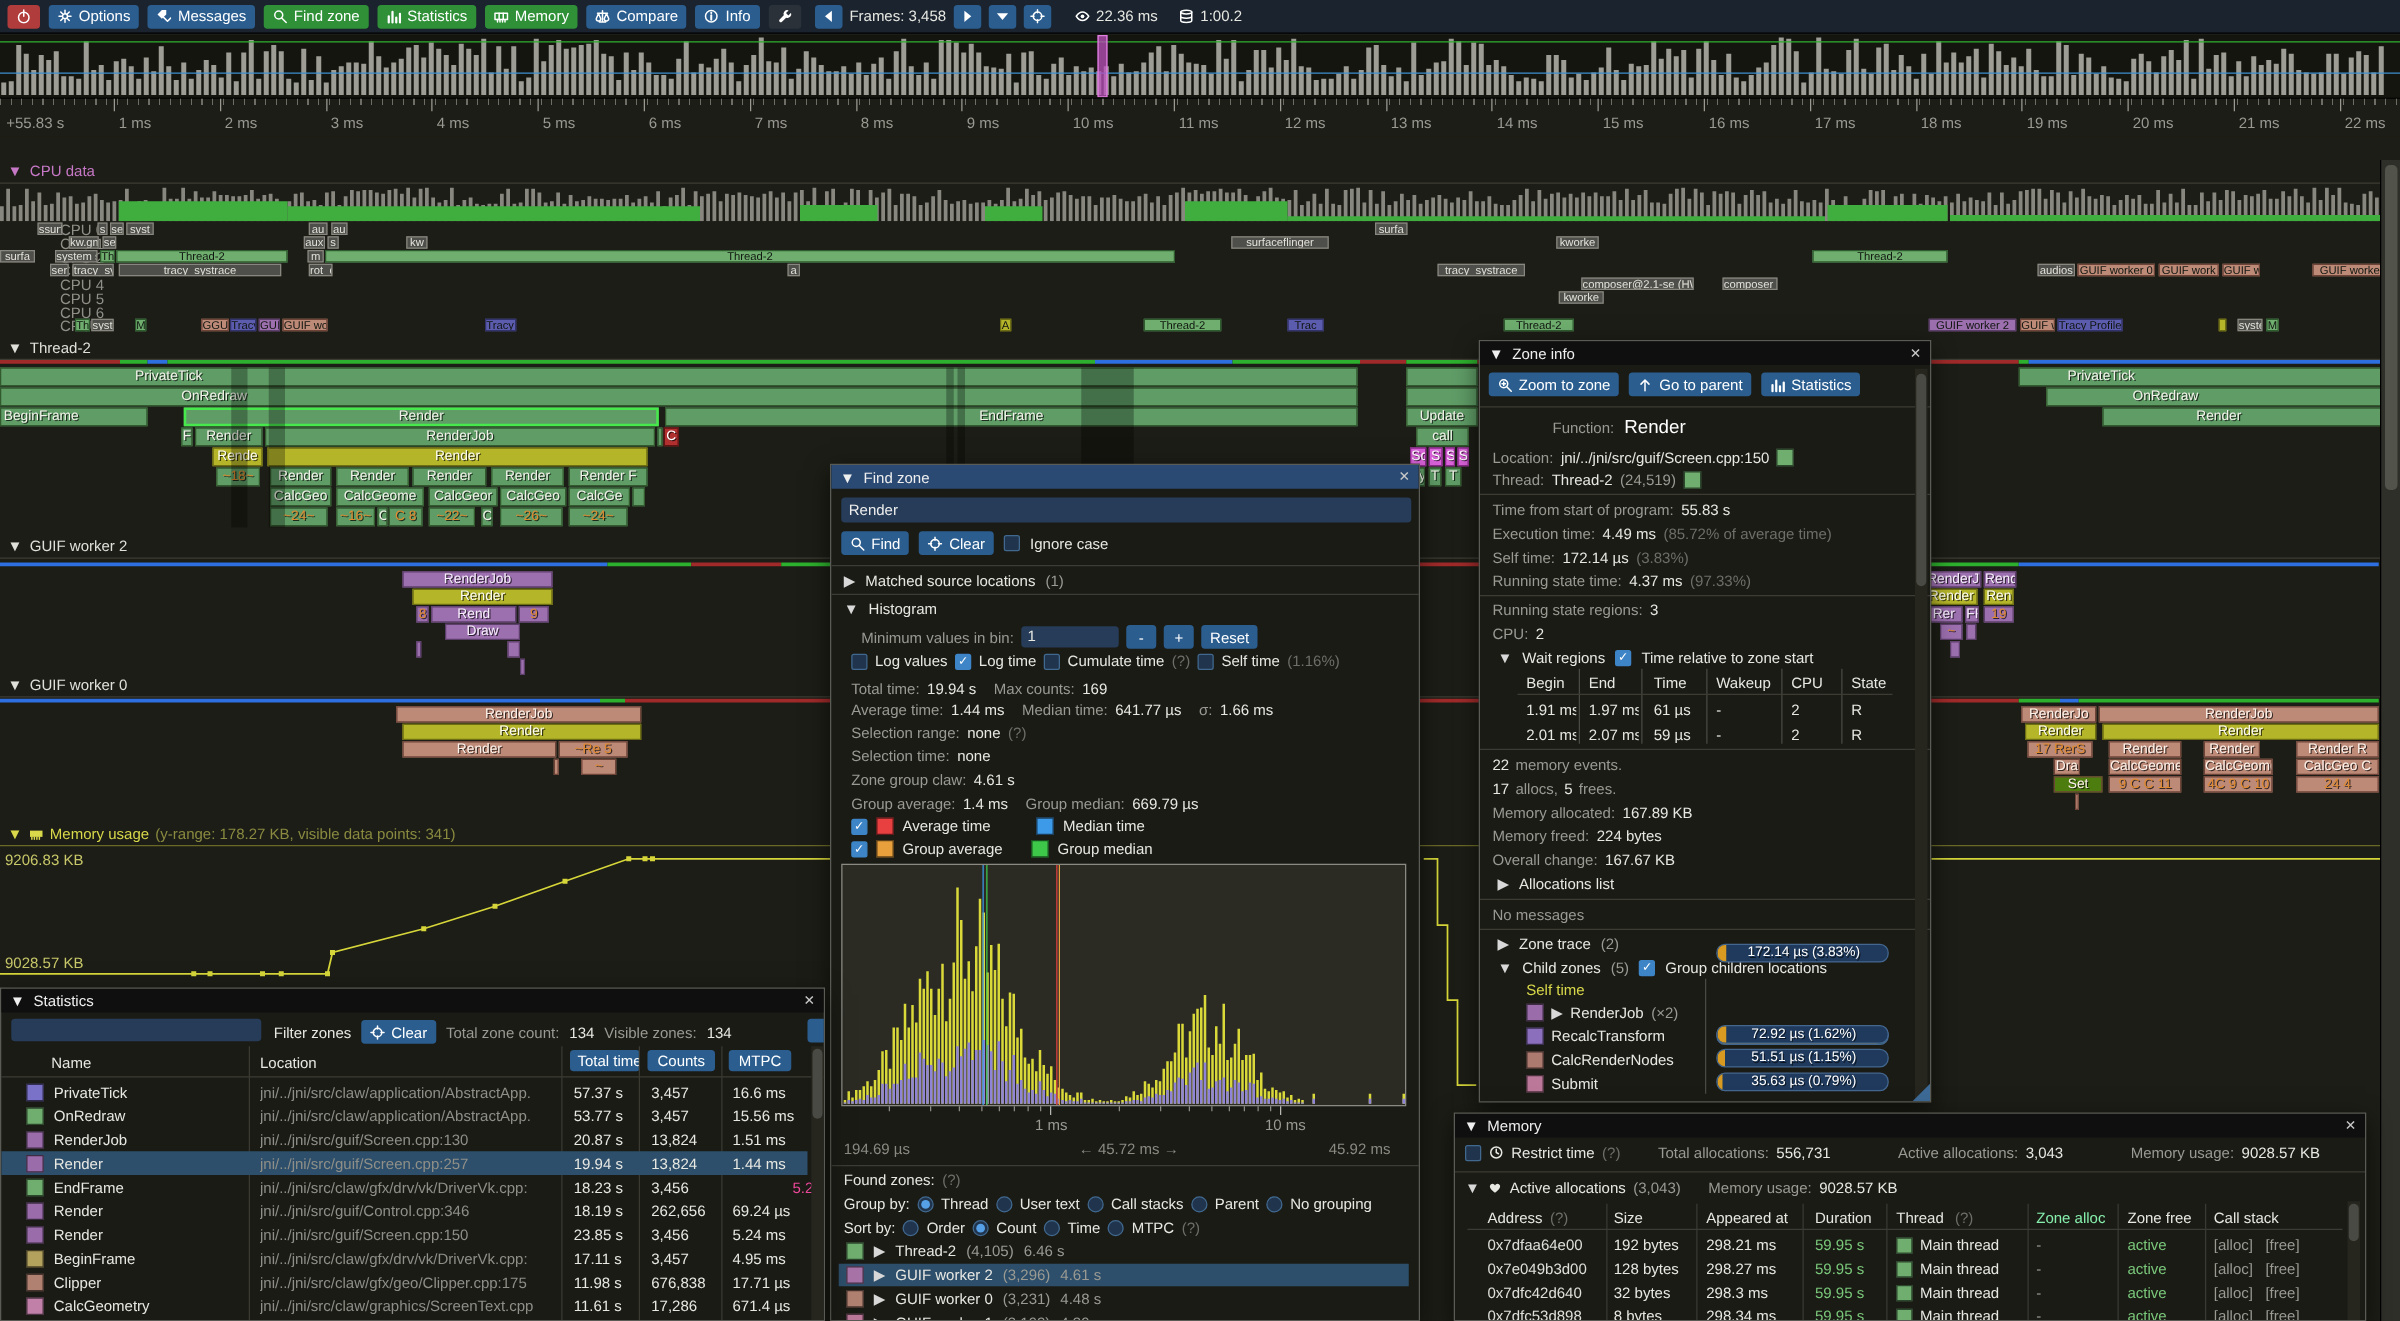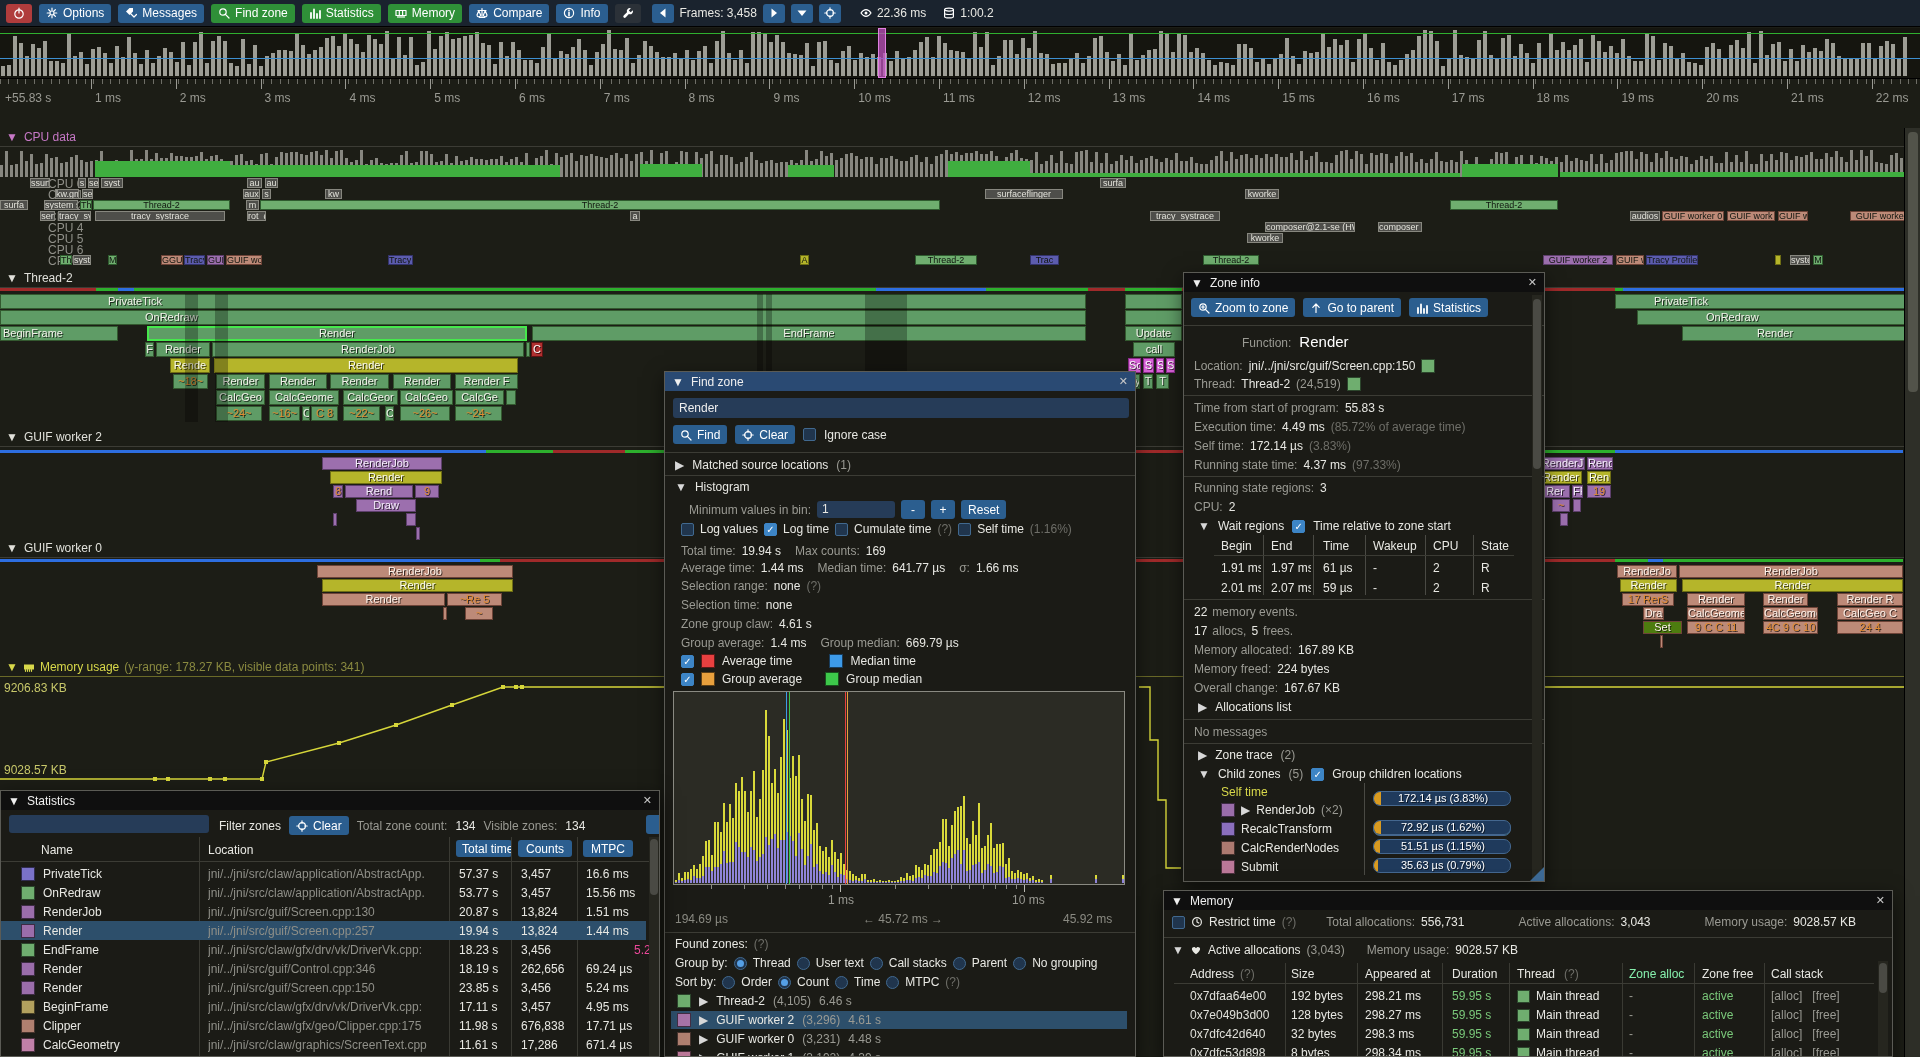--- a/index.html
+++ b/index.html
@@ -1750,21 +1750,21 @@
       </div>
       <div class="row" style="left: 14px; top: 494px; gap: 8px;">
         <span style="color: rgb(216, 216, 216); white-space: nowrap;">▼</span>
         <span style="white-space: nowrap;">Child zones</span>
         <span style="color: rgb(154, 154, 147); white-space: nowrap;">(5)</span>
         <div class="chk on">✓</div>
         <span style="white-space: nowrap;">Group children locations</span>
       </div>
       <div style="position: absolute; left: 180px; top: 510px; width: 1px; height: 92px; background: rgb(74, 74, 68);"></div>
       <div class="ab" style="left: 37px; top: 512px; white-space: nowrap; color: rgb(216, 216, 74);">Self time</div>
-      <div style="position: absolute; left: 189px; top: 518px; width: 138px; height: 15px; background: rgb(31, 58, 92); border: 1px solid rgb(68, 103, 143); border-radius: 7px; box-sizing: border-box; overflow: hidden;">
+      <div style="position: absolute; left: 189px; top: 482px; width: 138px; height: 15px; background: rgb(31, 58, 92); border: 1px solid rgb(68, 103, 143); border-radius: 7px; box-sizing: border-box; overflow: hidden;">
         <div style="position: absolute; left: 0px; top: 0px; width: 6.9px; height: 15px; background: rgb(216, 154, 32);"></div>
         <div style="position: absolute; left: 0px; top: 0px; width: 138px; text-align: center; font-size: 11px; line-height: 13px; color: rgb(255, 255, 255); text-shadow: rgba(0, 0, 0, 0.6) 1px 1px 0px;">172.14 µs (3.83%)</div>
       </div>
       <div class="row" style="left: 37px; top: 530px; gap: 6px;">
         <div class="sw" style="background: rgb(154, 109, 170);"></div>
         <span style="color: rgb(216, 216, 216); white-space: nowrap;">▶</span>
         <span style="white-space: nowrap;">RenderJob</span>
         <span style="color: rgb(154, 154, 147); white-space: nowrap;">(×2)</span>
       </div>
       <div style="position: absolute; left: 189px; top: 548px; width: 138px; height: 15px; background: #14532d; border: 1px solid rgb(68, 103, 143); border-radius: 7px; box-sizing: border-box; overflow: hidden;">

